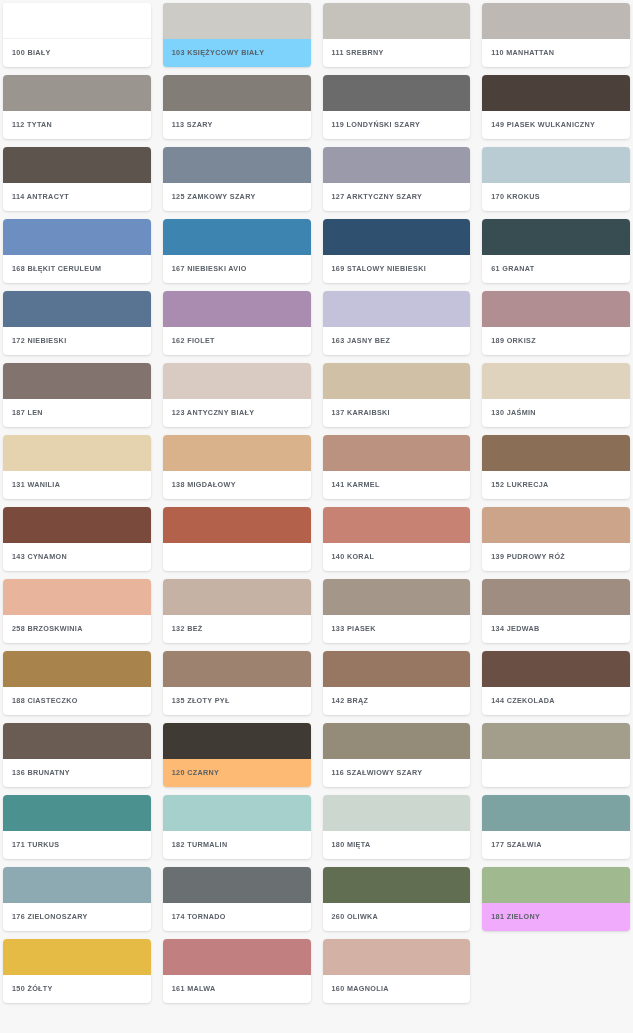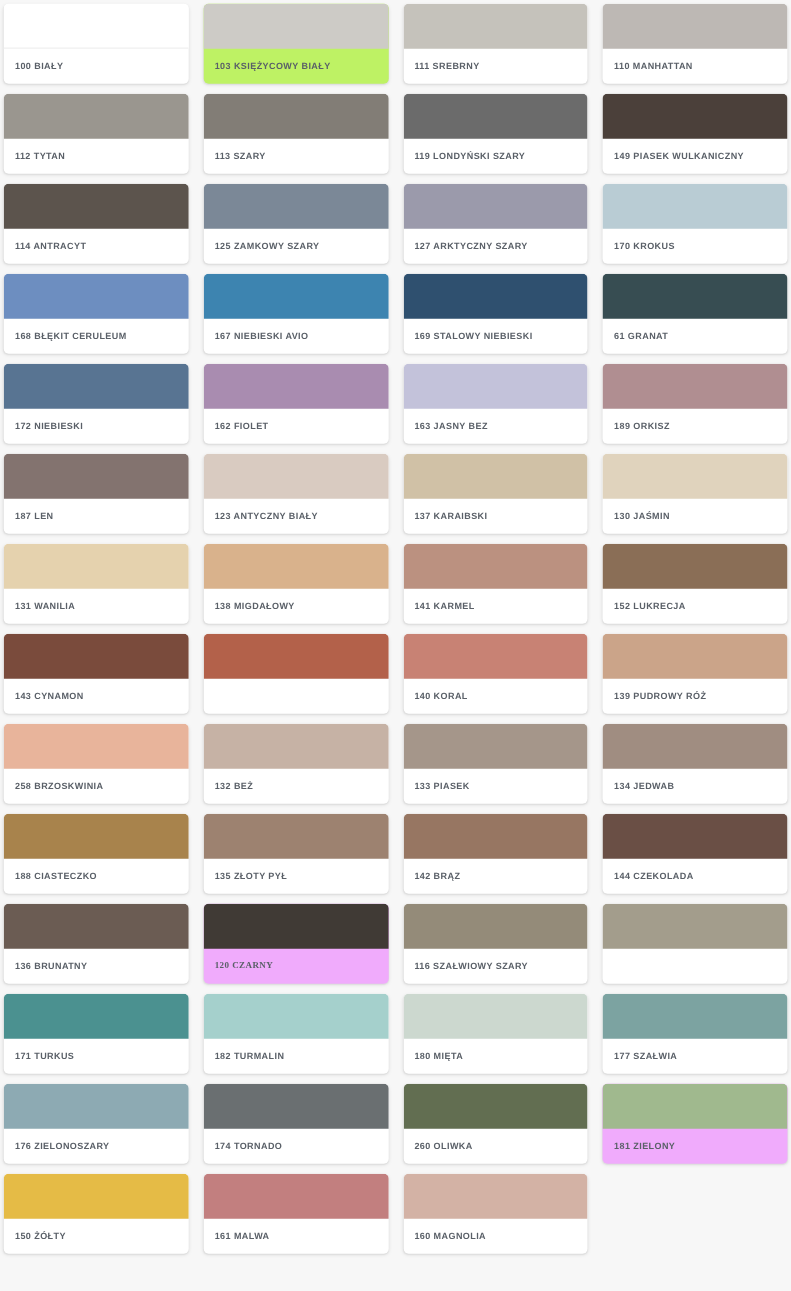--- a/index.html
+++ b/index.html
@@ -57,21 +57,21 @@
   }
 </style>
 </head>
 <body style="background: rgb(247, 247, 247);">
 
 <div id="color-grid" style="grid-template-columns: repeat(4, 1fr);">
     <div class="swatch-card is-light" style="background: rgb(255, 255, 255);">
       <div class="swatch-color" style="background-color: rgb(255, 255, 255);"></div>
       <div class="swatch-label">100 BIAŁY</div>
     </div>
-    <div class="swatch-card" style="background: #bef264;">
+    <div class="swatch-card" style="background: #7dd3fc;">
       <div class="swatch-color" style="background-color: rgb(205, 203, 198);"></div>
       <div class="swatch-label">103 KSIĘŻYCOWY BIAŁY</div>
     </div>
     <div class="swatch-card" style="background: rgb(255, 255, 255);">
       <div class="swatch-color" style="background-color: rgb(197, 194, 187);"></div>
       <div class="swatch-label">111 SREBRNY</div>
     </div>
     <div class="swatch-card" style="background: rgb(255, 255, 255);">
       <div class="swatch-color" style="background-color: rgb(189, 184, 180);"></div>
       <div class="swatch-label">110 MANHATTAN</div>
@@ -217,21 +217,21 @@
       <div class="swatch-label">142 BRĄZ</div>
     </div>
     <div class="swatch-card" style="background: rgb(255, 255, 255);">
       <div class="swatch-color" style="background-color: rgb(106, 79, 69);"></div>
       <div class="swatch-label">144 CZEKOLADA</div>
     </div>
     <div class="swatch-card" style="background: rgb(255, 255, 255);">
       <div class="swatch-color" style="background-color: rgb(107, 92, 83);"></div>
       <div class="swatch-label">136 BRUNATNY</div>
     </div>
-    <div class="swatch-card" style="background: #f0abfc; font-family: Liberation Serif, serif;">
+    <div class="swatch-card" style="background: #fdba74;">
       <div class="swatch-color" style="background-color: rgb(64, 58, 53);"></div>
       <div class="swatch-label">120 CZARNY</div>
     </div>
     <div class="swatch-card" style="background: rgb(255, 255, 255);">
       <div class="swatch-color" style="background-color: rgb(148, 139, 121);"></div>
       <div class="swatch-label">116 SZAŁWIOWY SZARY</div>
     </div>
     <div class="swatch-card" style="background: rgb(255, 255, 255);">
       <div class="swatch-color" style="background-color: rgb(163, 157, 140);"></div>
     </div>

